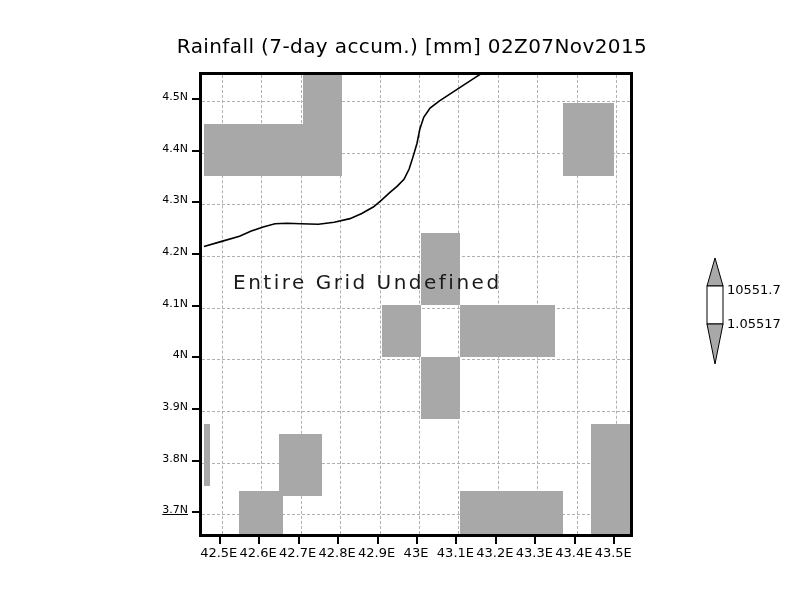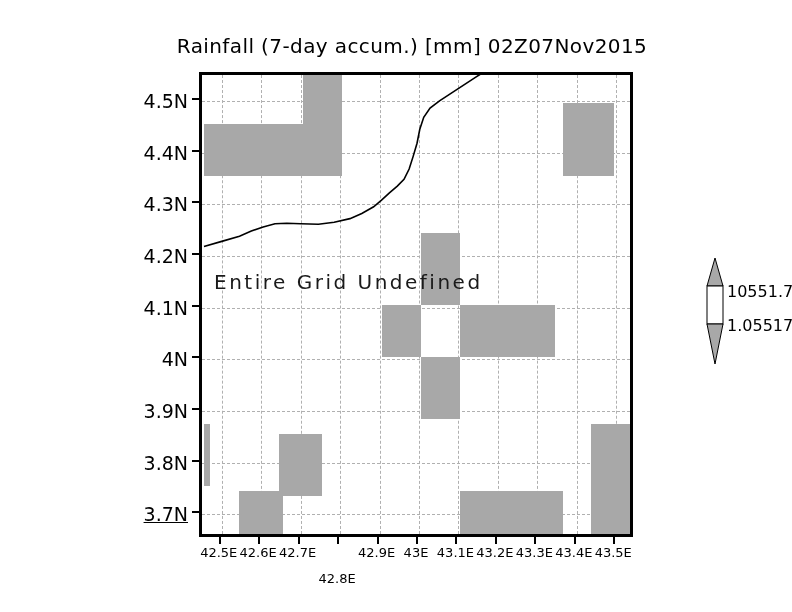--- a/index.html
+++ b/index.html
@@ -77,21 +77,21 @@
     left: 0;
     top: 0;
     width: 434px;
     height: 465px;
     pointer-events: none;
   }
 
   
   #undefined-message {
     position: absolute;
-    left: 12px;
+    left: 31px;
     top: 195px;
     font-size: 20px;
     letter-spacing: 2.5px;
     color: #1a1a1a;
     white-space: pre;
   }
 
   
   .tick-x {
     position: absolute;
@@ -113,21 +113,21 @@
     left: 192px;
     height: 0;
     width: 7px;
     border-top: 2px solid #000000;
   }
   .ticklabel-y-wrap {
     position: absolute;
     left: 130px;
     width: 58px;
     text-align: right;
-    font-size: 19px;
+    font-size: 11px;
     white-space: pre;
     color: #000000;
   }
 
   
   #colorbar {
     position: absolute;
     left: 700px;
     top: 258px;
     width: 92px;
@@ -136,21 +136,21 @@
   #colorbar-shape {
     position: absolute;
     left: 0;
     top: 0;
     width: 30px;
     height: 106px;
   }
   .colorbar-label {
     position: absolute;
     left: 27px;
-    font-size: 16px;
+    font-size: 13px;
     white-space: pre;
     color: #000000;
   }
   #colorbar-label-hi { top: 24px; }
   #colorbar-label-lo { top: 58px; }
 </style>
 </head>
 <body>
 
 <div id="plot-title">Rainfall (7-day accum.) [mm] 02Z07Nov2015</div>
@@ -205,21 +205,21 @@
 </div>
 
 <div id="x-axis">
     <div class="tick-x" style="left: 218.73px;"></div>
     <div class="ticklabel-x" style="left: 194.73px; width: 48px;">42.5E</div>
     <div class="tick-x" style="left: 258.18px;"></div>
     <div class="ticklabel-x" style="left: 234.18px; width: 48px;">42.6E</div>
     <div class="tick-x" style="left: 297.64px;"></div>
     <div class="ticklabel-x" style="left: 273.64px; width: 48px;">42.7E</div>
     <div class="tick-x" style="left: 337.09px;"></div>
-    <div class="ticklabel-x" style="left: 313.09px; width: 48px; margin-top: 26px;">42.8E</div>
+    <div class="ticklabel-x" style="left: 313.09px; width: 48px;">42.8E</div>
     <div class="tick-x" style="left: 376.55px;"></div>
     <div class="ticklabel-x" style="left: 352.55px; width: 48px;">42.9E</div>
     <div class="tick-x" style="left: 416px;"></div>
     <div class="ticklabel-x" style="left: 392px; width: 48px;">43E</div>
     <div class="tick-x" style="left: 455.45px;"></div>
     <div class="ticklabel-x" style="left: 431.45px; width: 48px;">43.1E</div>
     <div class="tick-x" style="left: 494.91px;"></div>
     <div class="ticklabel-x" style="left: 470.91px; width: 48px;">43.2E</div>
     <div class="tick-x" style="left: 534.36px;"></div>
     <div class="ticklabel-x" style="left: 510.36px; width: 48px;">43.3E</div>

